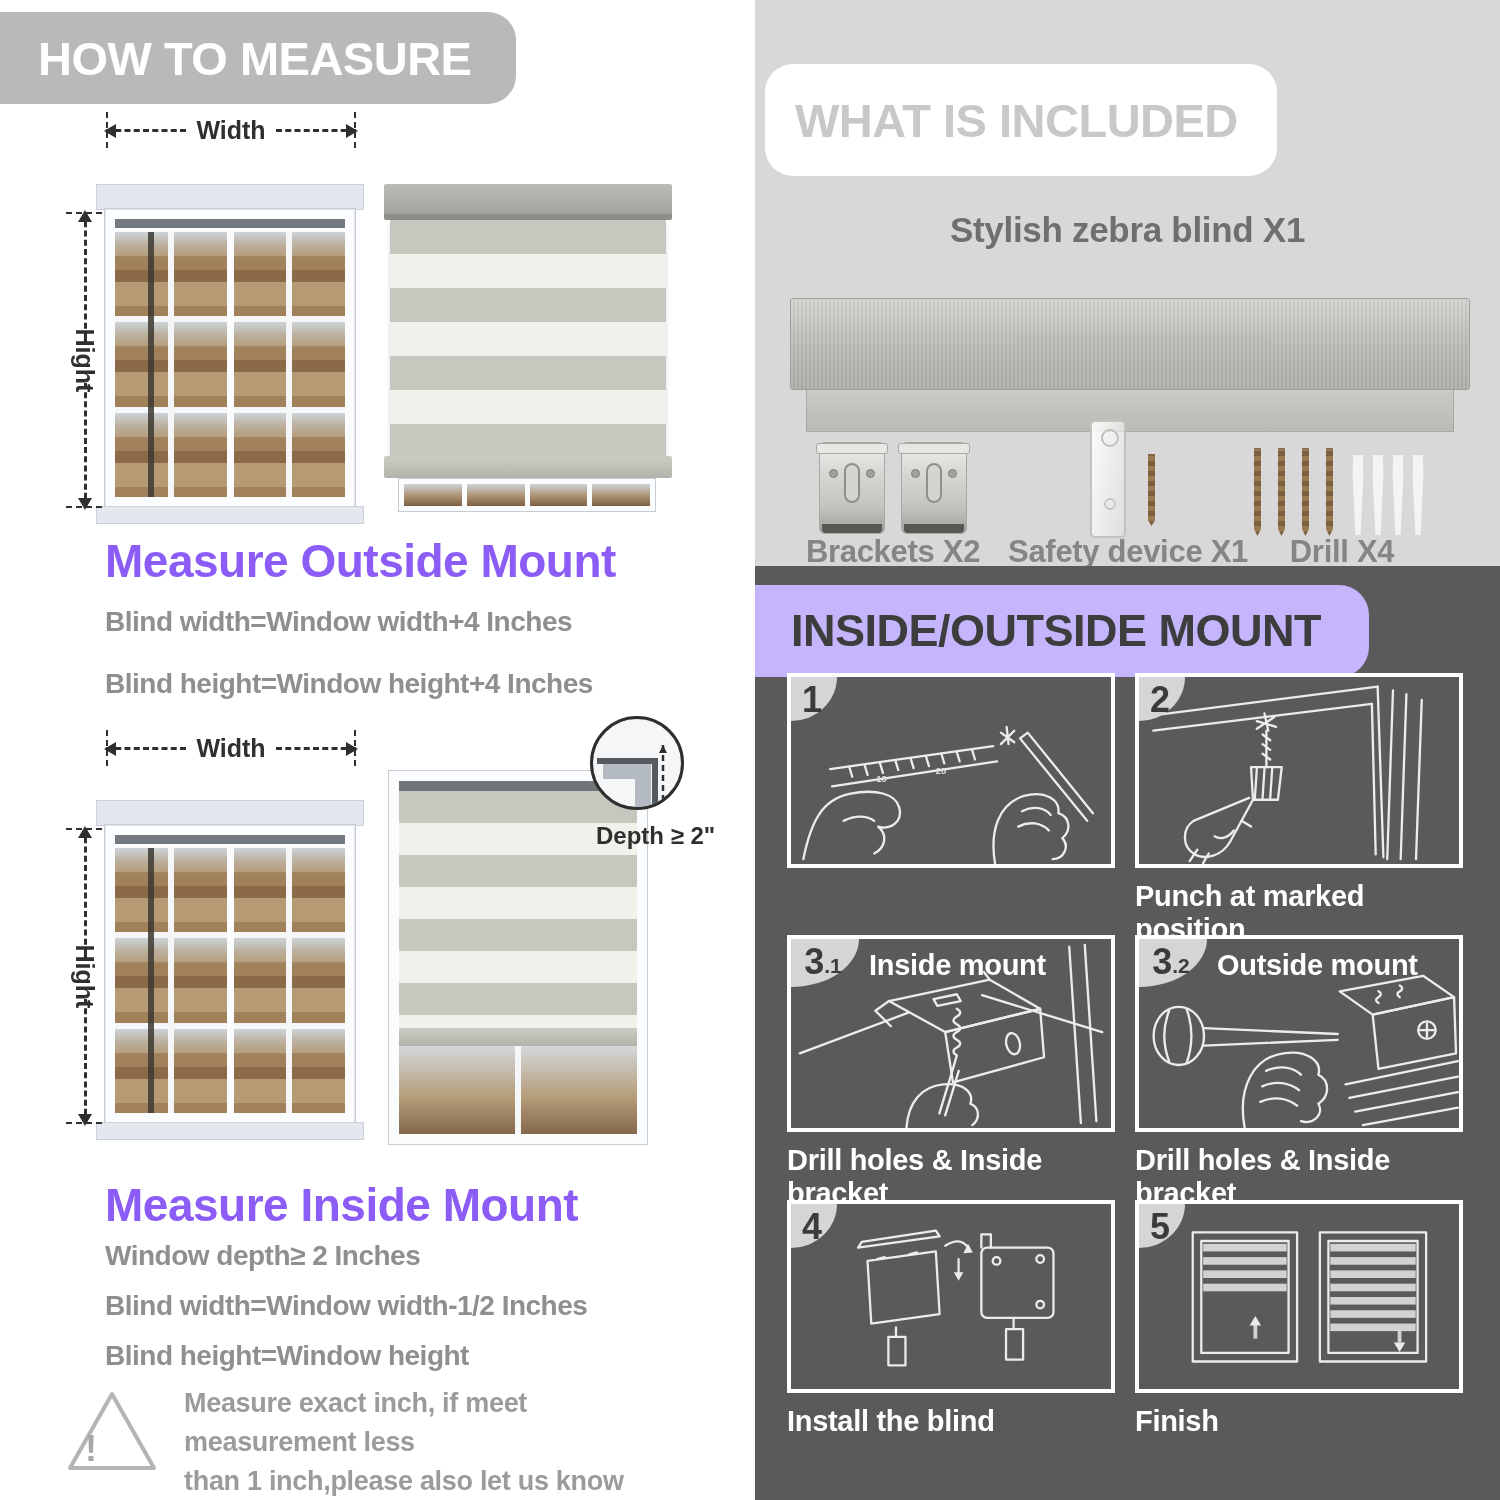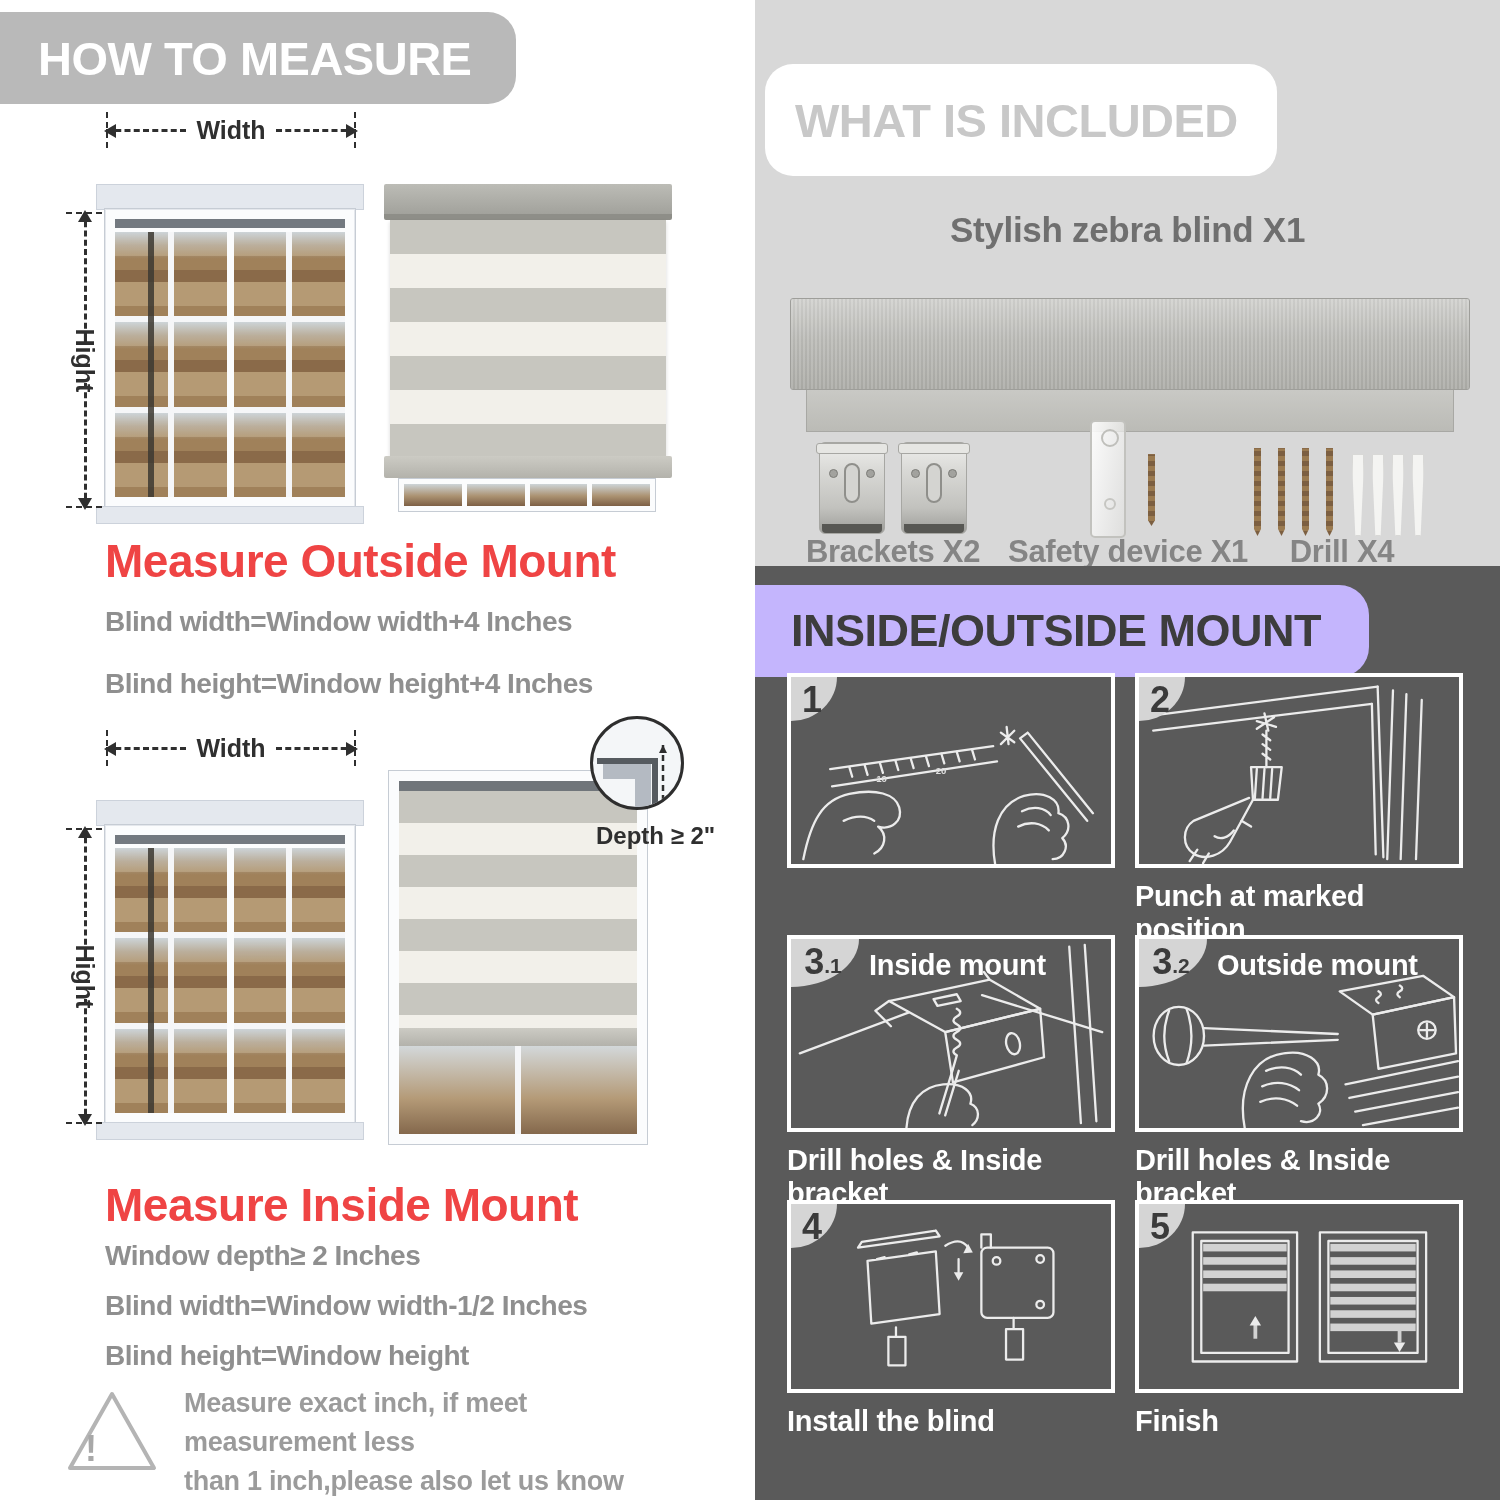--- a/index.html
+++ b/index.html
@@ -10,21 +10,21 @@
   
   .hdr{position:absolute;display:flex;align-items:center;font-weight:bold;letter-spacing:-.5px;}
   .hdr-left{left:0;top:12px;width:516px;height:92px;background:#b9b9b9;border-radius:0 28px 28px 0;
             color:#ffffff;font-size:47px;padding-left:38px;}
   .hdr-included{left:765px;top:20px;width:512px;height:112px;background:#ffffff;border-radius:28px;
             color:#c8c8c8;font-size:47px;padding-left:30px;margin-top:44px;}
   .hdr-mount{left:755px;top:585px;width:614px;height:92px;background:#c4b5fd;border-radius:0 30px 30px 0;
             color:#3d3d3d;font-size:45px;padding-left:36px;}
 
   
-  .big-title{position:absolute;left:105px;font-size:46px;font-weight:bold;color:#ef4444;letter-spacing:-.5px;}
+  .big-title{position:absolute;left:105px;font-size:46px;font-weight:bold;color:#8b5cf6;letter-spacing:-.5px;}
   .sub-line{position:absolute;left:105px;font-size:28px;font-weight:bold;color:#8f8f8f;letter-spacing:-.5px;}
 
   
   .warrow{position:absolute;display:flex;align-items:center;height:20px;color:#2f2f2f;}
   .warrow .dash{flex:1;border-top:3px dashed #2f2f2f;height:0;}
   .warrow .wlabel{font-size:25px;font-weight:bold;padding:0 10px;color:#2f2f2f;}
   .warrow::before,.warrow::after{content:"";position:absolute;top:4px;width:0;height:0;border-style:solid;}
   .warrow::before{left:-2px;border-width:7px 12px 7px 0;border-color:transparent #2f2f2f transparent transparent;}
   .warrow::after{right:-2px;border-width:7px 0 7px 12px;border-color:transparent transparent transparent #2f2f2f;}
   .wtick{position:absolute;top:-8px;height:36px;border-left:2px dashed #2f2f2f;}

